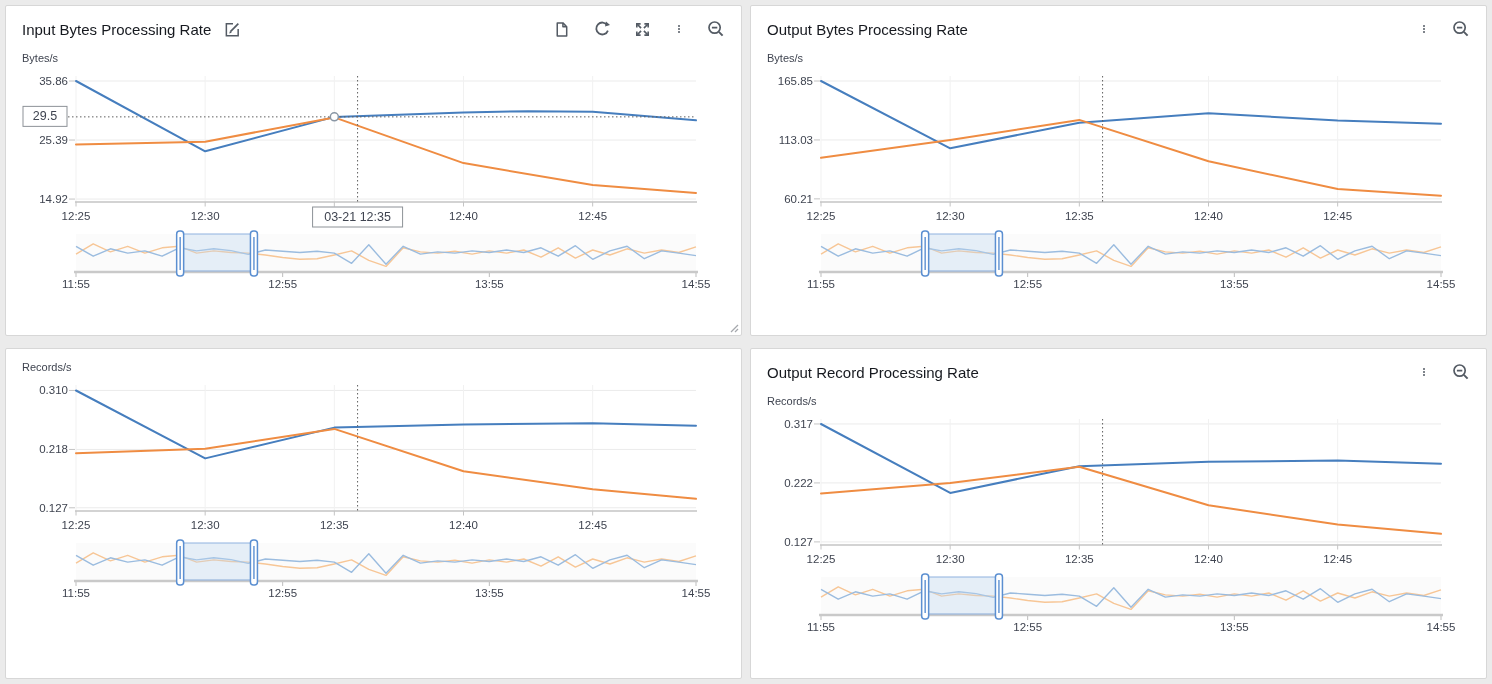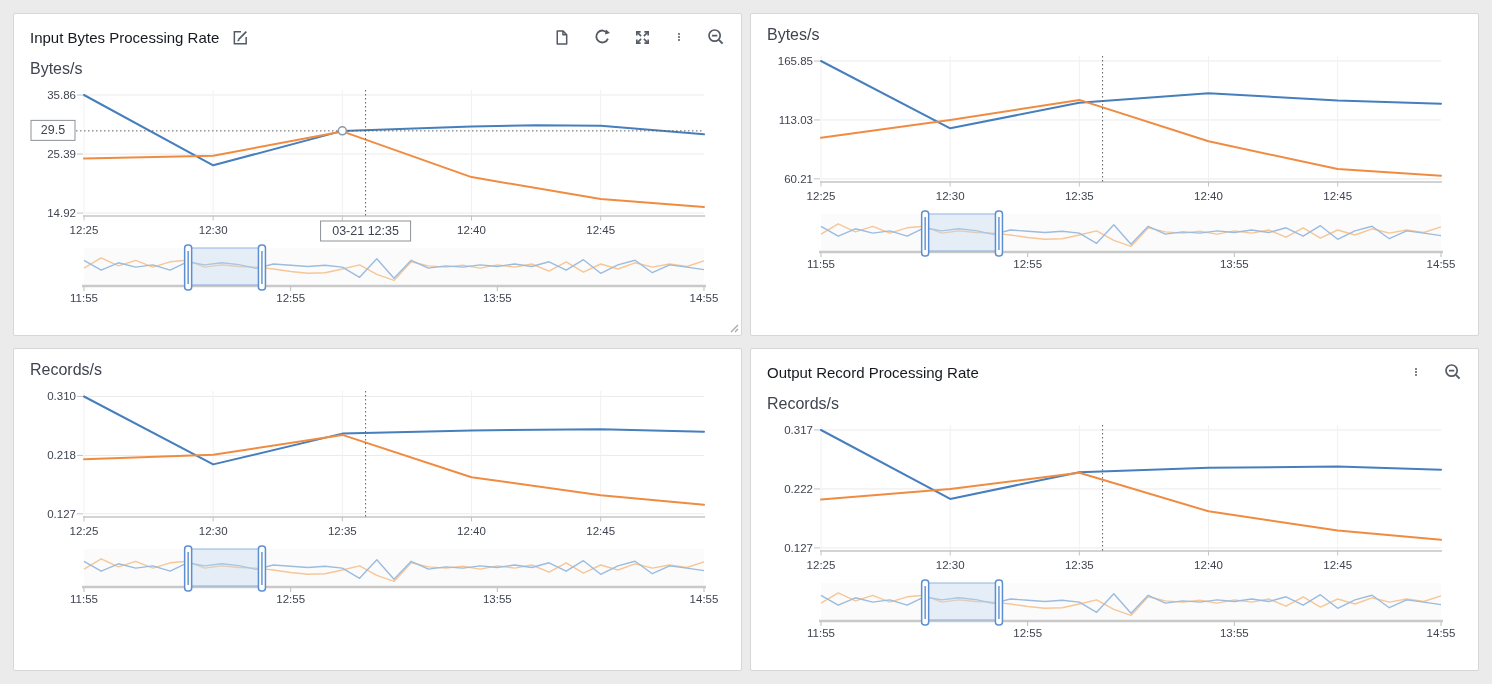--- a/index.html
+++ b/index.html
@@ -3,35 +3,35 @@
 <meta charset="utf-8">
 <style>
   html,body{margin:0;padding:0;}
   body{
     width:1492px;height:684px;overflow:hidden;
     background:#ebebeb;
     font-family:"Liberation Sans",sans-serif;
   }
   .grid{
     display:grid;grid-template-columns:1fr 1fr;grid-template-rows:1fr 1fr;
-    gap:12px 8px;padding:13px;width:1492px;height:684px;box-sizing:border-box;
+    gap:12px 8px;padding:5px;width:1492px;height:684px;box-sizing:border-box;
   }
   .panel{
     background:#fff;border:1px solid #d7d7d7;border-radius:2px;
     position:relative;overflow:hidden;
   }
   .panel-header{
     display:flex;justify-content:space-between;align-items:center;
     padding:12px 16px 0 16px;height:22px;
   }
   .title-group{display:flex;align-items:center;gap:13px;}
   .title{font-size:15px;color:#16191f;}
   .toolbar{display:flex;align-items:center;gap:23px;}
   .icon-btn{background:none;border:0;padding:0;margin:0;cursor:pointer;height:18px;display:flex;align-items:center;}
-  .unit{font-size:16px;color:#3f4450;margin:12px 0 4px 16px;}
+  .unit{font-size:11px;color:#3f4450;margin:12px 0 4px 16px;}
   svg.chart{display:block;margin:0 16px;}
   svg text{font-family:"Liberation Sans",sans-serif;font-size:11.5px;fill:#3f4450;}
   .resize{position:absolute;right:2px;bottom:2px;line-height:0;}
 </style>
 </head>
 <body>
 
 <div class="grid" id="dashboard">
     <div class="panel">
       <div class="panel-header">
@@ -142,20 +142,41 @@
         <text x="467.3333333333333" y="220" text-anchor="middle">13:55</text>
         <line x1="674" x2="674" y1="205" y2="209" stroke="#bdbdbd" stroke-width="1"></line>
         <text x="674" y="220" text-anchor="middle">14:55</text>
       </svg>
       <div class="resize"><svg width="11" height="11" viewBox="0 0 11 11" fill="none" stroke="#a5a8ad" stroke-width="1.3">
           <path d="M10 3L3 10"></path>
           <path d="M10 7L7 10"></path>
         </svg></div>
     </div>
     <div class="panel">
+      <div class="panel-header">
+        <div class="title-group">
+          <span class="title">Output Bytes Processing Rate</span>
+        </div>
+        <div class="toolbar">
+          <button class="icon-btn">
+            <svg width="10" height="18" viewBox="0 0 18 18" fill="#545b64">
+              <circle cx="9" cy="3.5" r="1.8"></circle>
+              <circle cx="9" cy="9" r="1.8"></circle>
+              <circle cx="9" cy="14.5" r="1.8"></circle>
+            </svg>
+          </button>
+          <button class="icon-btn">
+            <svg width="18" height="18" viewBox="0 0 18 18" fill="none" stroke="#545b64">
+              <circle cx="7.6" cy="7.6" r="5.6" stroke-width="1.7"></circle>
+              <path d="M11.9 11.9 L15.6 15.6" stroke-width="2"></path>
+              <path d="M4.9 7.6h5.4" stroke-width="1.7"></path>
+            </svg>
+          </button>
+        </div>
+      </div>
       <div class="unit">Bytes/s</div>
       <svg class="chart" width="704" height="230">
         <line x1="54" x2="674" y1="13.0199203187251" y2="13.0199203187251" stroke="#ebebeb" stroke-width="1"></line>
         <line x1="54" x2="674" y1="71.94262948207171" y2="71.94262948207171" stroke="#ebebeb" stroke-width="1"></line>
         <line x1="54" x2="674" y1="130.86533864541832" y2="130.86533864541832" stroke="#ebebeb" stroke-width="1"></line>
         <line x1="54" x2="54" y1="8" y2="134" stroke="#f1f1f1" stroke-width="1"></line>
         <line x1="183.16666666666669" x2="183.16666666666669" y1="8" y2="134" stroke="#f1f1f1" stroke-width="1"></line>
         <line x1="312.33333333333337" x2="312.33333333333337" y1="8" y2="134" stroke="#f1f1f1" stroke-width="1"></line>
         <line x1="441.5" x2="441.5" y1="8" y2="134" stroke="#f1f1f1" stroke-width="1"></line>
         <line x1="570.6666666666667" x2="570.6666666666667" y1="8" y2="134" stroke="#f1f1f1" stroke-width="1"></line>

